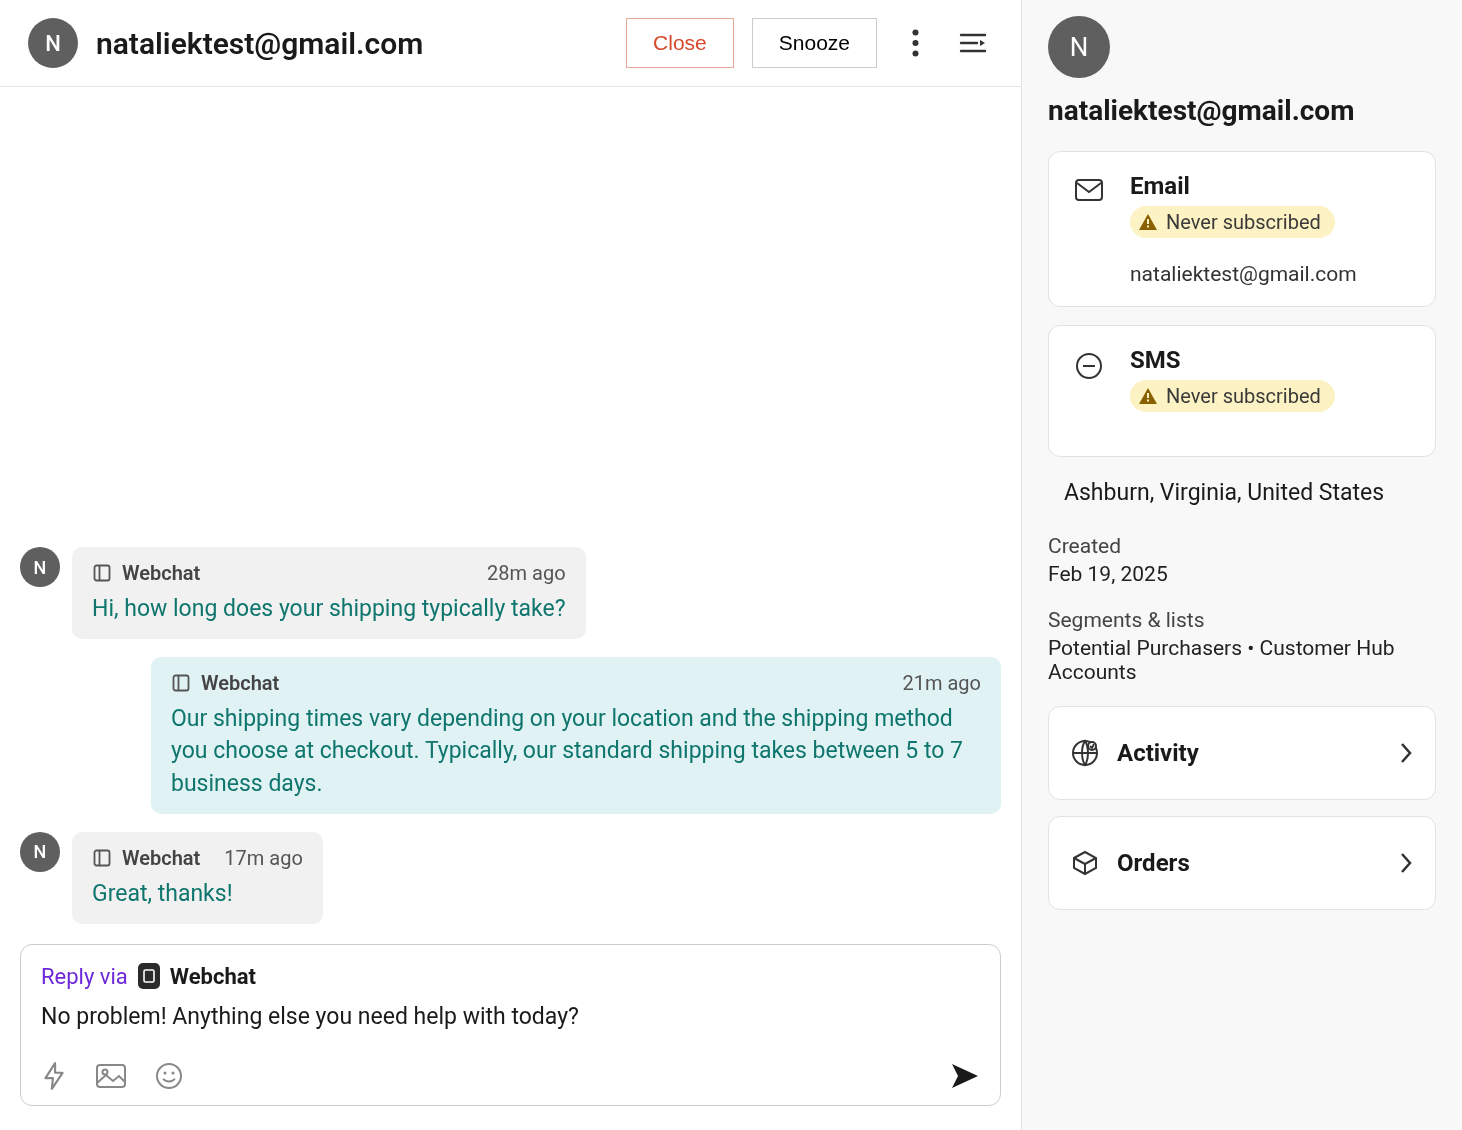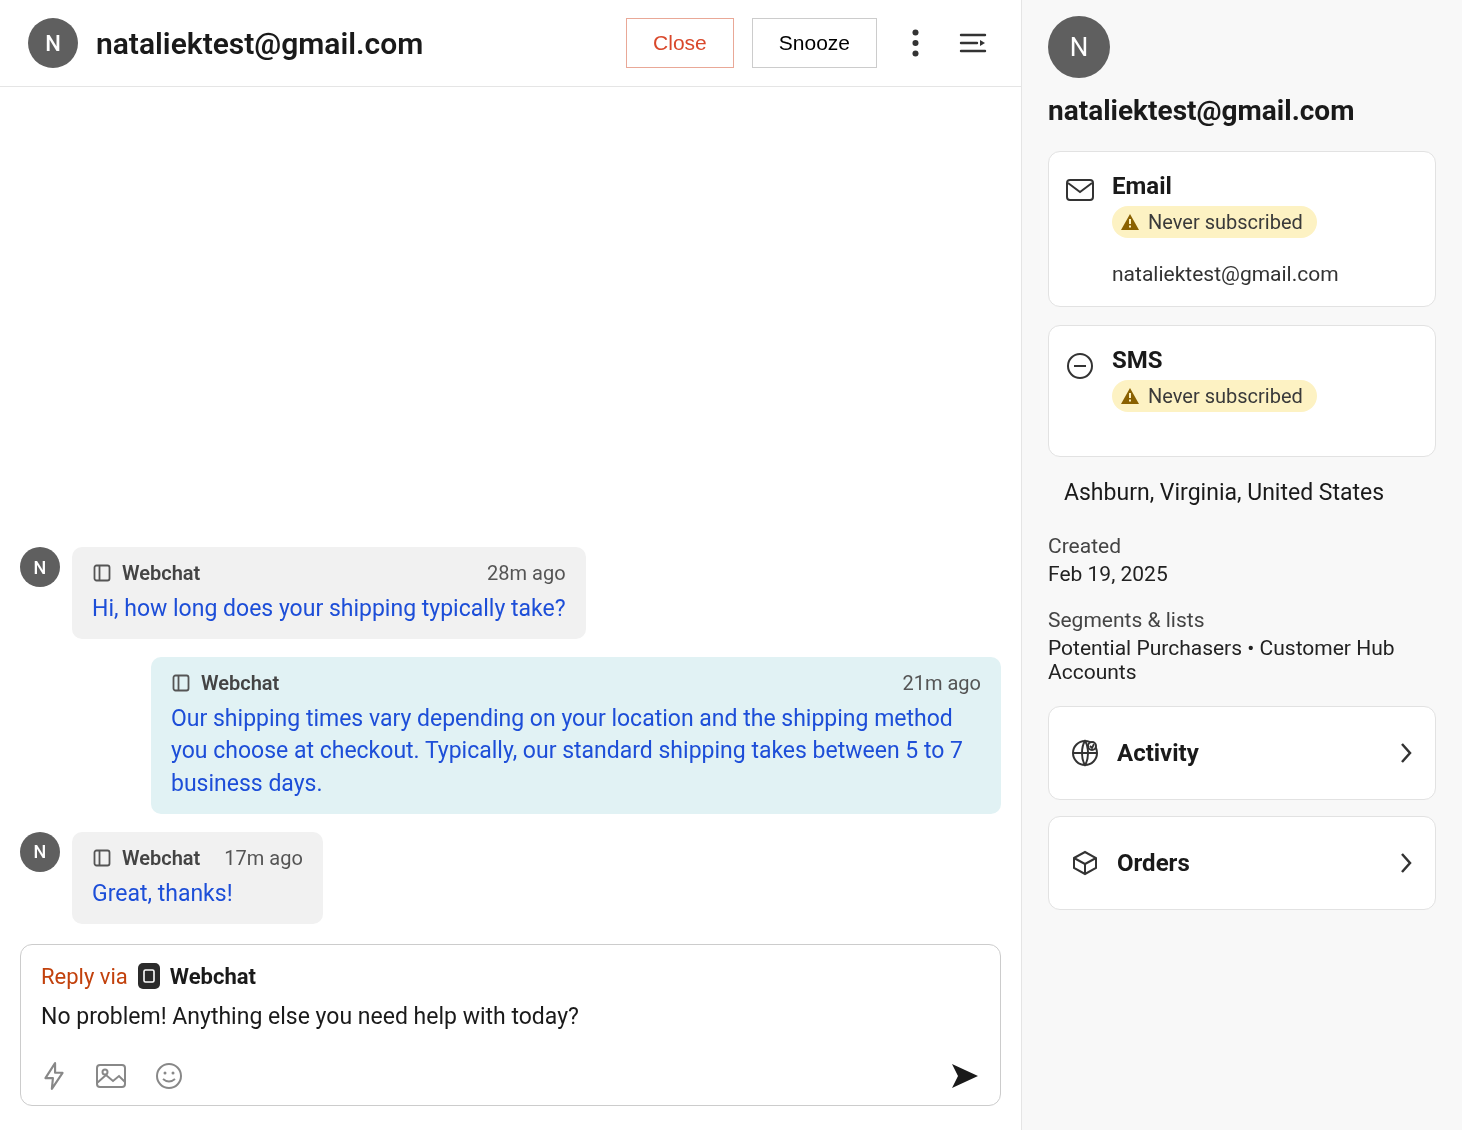--- a/index.html
+++ b/index.html
@@ -96,40 +96,40 @@
     color: #555;
     margin-bottom: 8px;
   }
   .bubble-head .channel { font-weight: 600; color:#444; }
   .bubble-head .time { margin-left: auto; }
   .bubble.out .bubble-head .time { margin-left: auto; }
   .bubble-head.compact .time { margin-left: 14px; }
   .bubble-body {
     font-size: 23px;
     line-height: 1.4;
-    color: #1d4ed8;
+    color: #0f766e;
   }
   .webchat-icon {
     width: 20px; height: 20px;
     display:inline-flex; align-items:center; justify-content:center;
   }
   .reply-box {
     margin: 0 20px 24px 20px;
     border: 1.5px solid #ccc;
     border-radius: 12px;
     padding: 18px 20px 14px 20px;
   }
   .reply-head {
     display: flex;
     align-items: center;
     gap: 10px;
     font-size: 22px;
     margin-bottom: 14px;
   }
-  .reply-head .reply-via { color:#c2410c;text-align:center; }
+  .reply-head .reply-via { color:#6d28d9;text-align:center; }
   .reply-head .reply-channel { font-weight: 700; }
   .reply-chip {
     width: 22px; height: 26px;
     background: #2b2b2b;
     border-radius: 5px;
     display:flex;align-items:center;justify-content:center;
   }
   .reply-text {
     font-size: 23px;
     color: #1a1a1a;
@@ -157,24 +157,24 @@
   .side-avatar { margin-bottom: 16px; width:62px;height:62px;font-size:26px;border-radius:50%;background:#5f5f5f;color:#fff;display:flex;align-items:center;justify-content:center;}
   .side-title {
     font-size: 28px;
     font-weight: 700;
     margin-bottom: 24px;
   }
   .card {
     background: #fff;
     border: 1.5px solid #e2e2e2;
     border-radius: 12px;
-    padding: 20px 14px;
+    padding: 20px 23px;
     margin-bottom: 18px;
     display: flex;
-    gap: 15px;
+    gap: 24px;
   }
   .card-icon {
     width: 34px;
     display:flex;align-items:flex-start;justify-content:center;
     padding-top: 6px;
     color:#333;
   }
   .card-body { flex:1; }
   .card-title { font-size: 24px; font-weight: 700; margin-bottom: 6px;}
   .badge {

